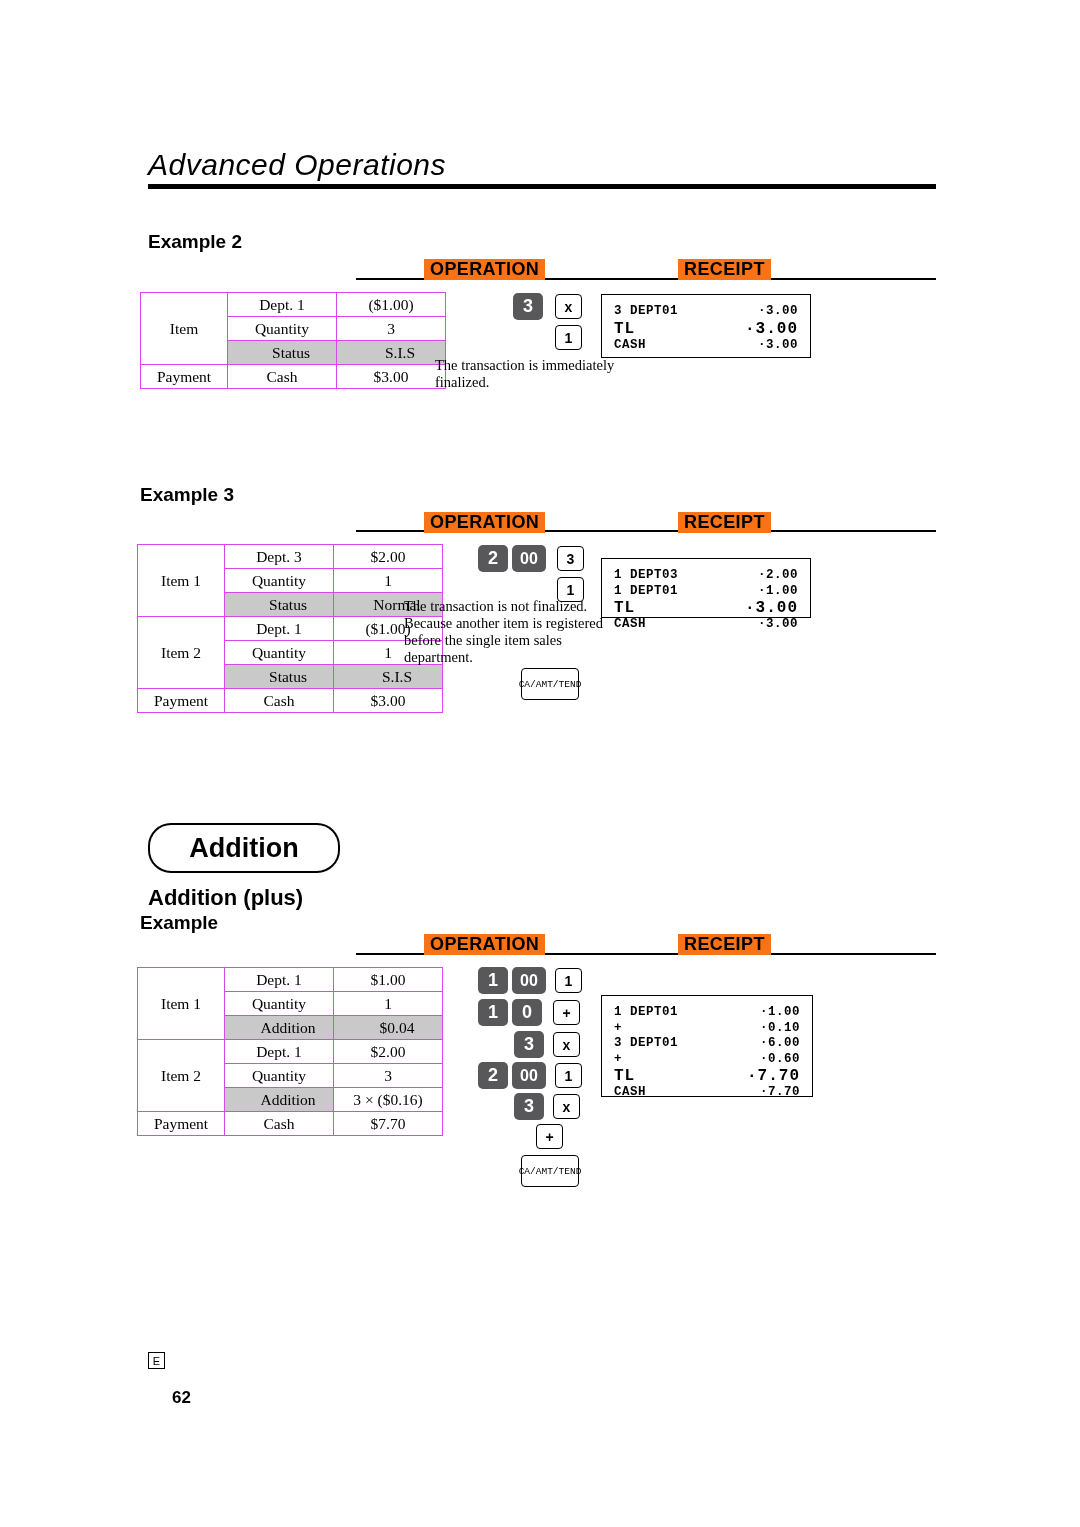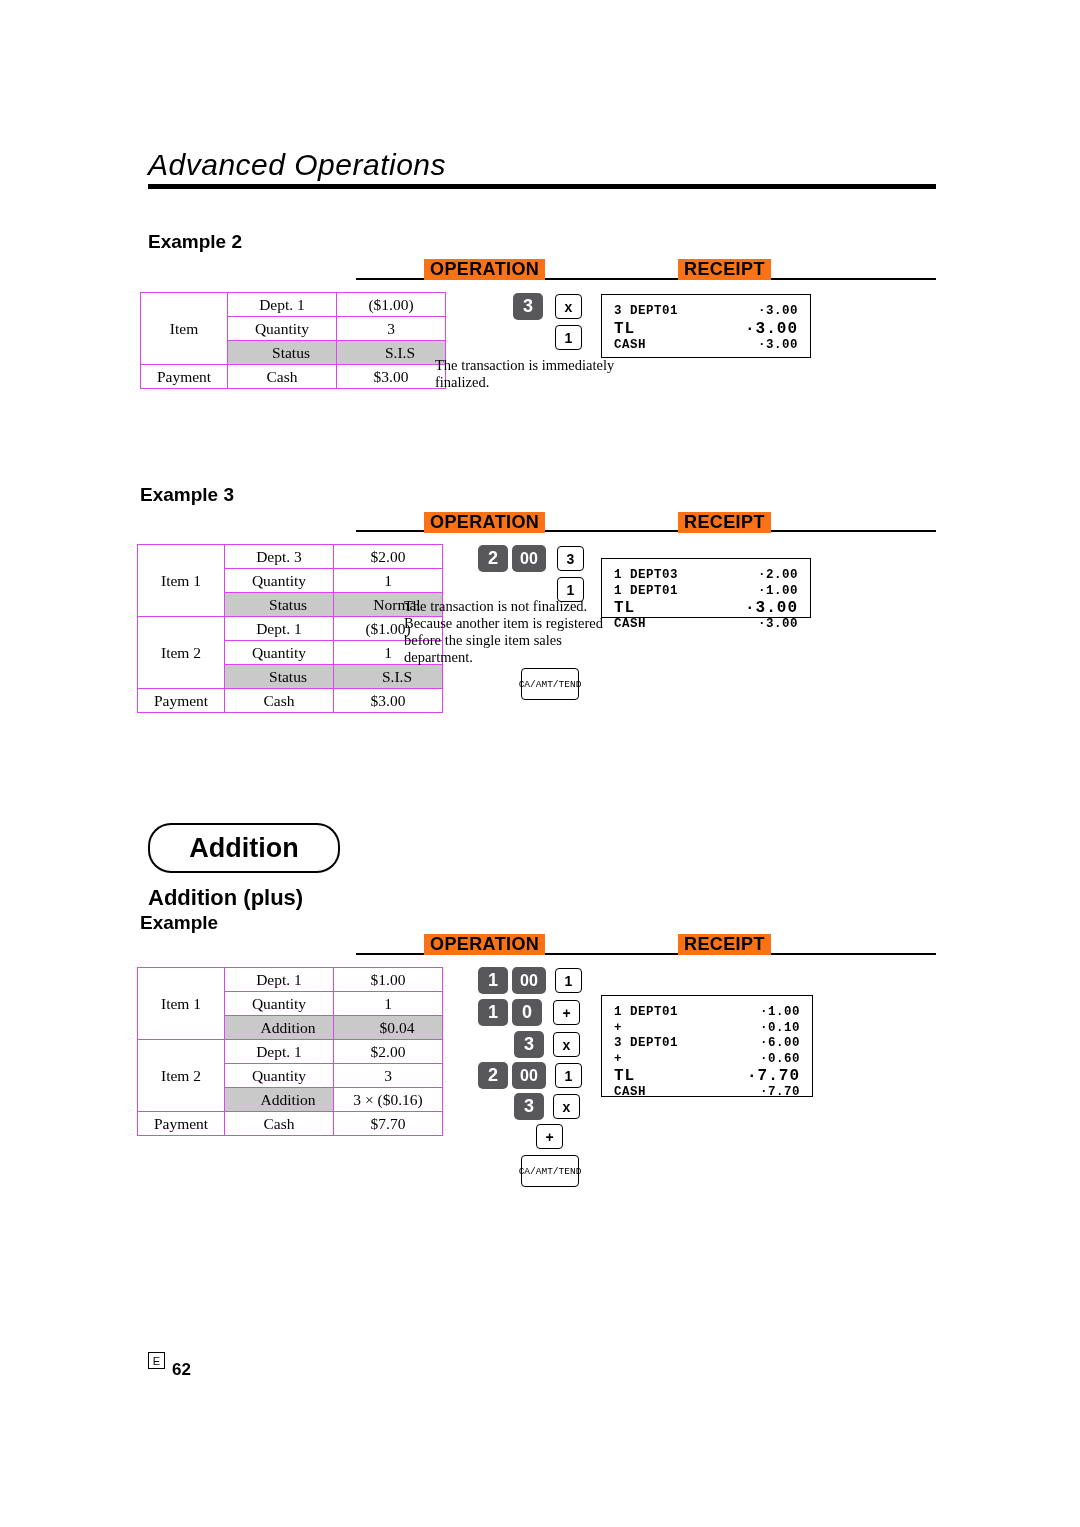--- a/index.html
+++ b/index.html
@@ -190,21 +190,21 @@
     border: 1px solid #000;
     font-family: "Liberation Sans", sans-serif;
     font-size: 11px;
     display: flex;
     align-items: center;
     justify-content: center;
   }
   .footer-num {
     position: absolute;
     left: 172px;
-    top: 1360px;
+    top: 1388px;
     font-family: "Liberation Sans", sans-serif;
     font-weight: bold;
     font-size: 17px;
     text-align: right;
   }
 </style>
 </head>
 <body>
 
 <div class="page-title">Advanced Operations</div>

